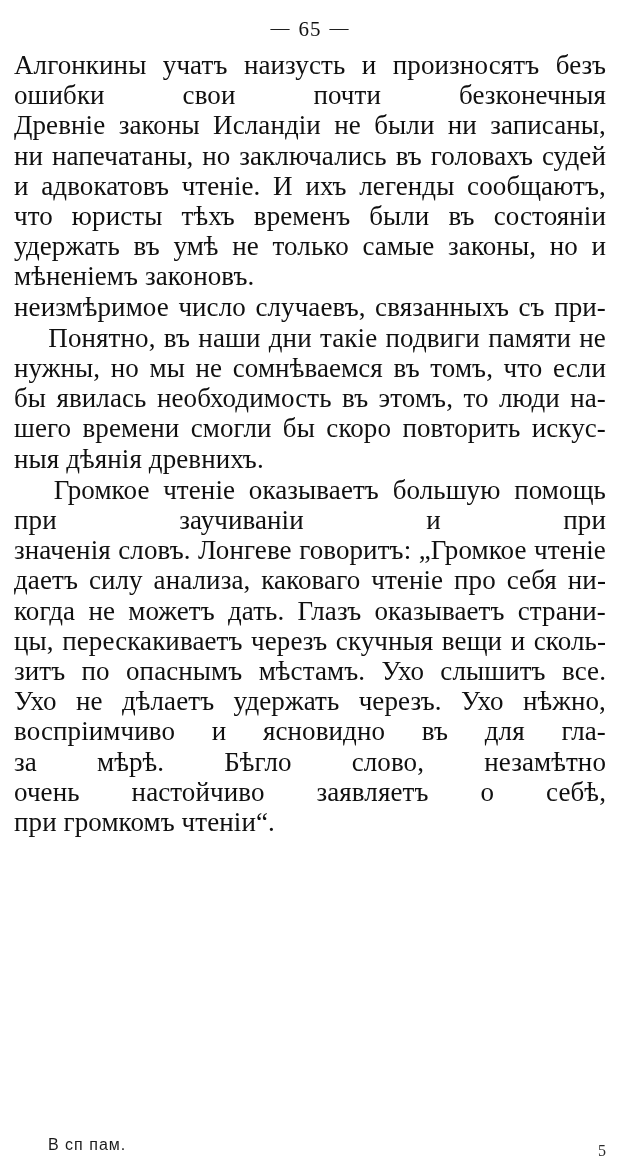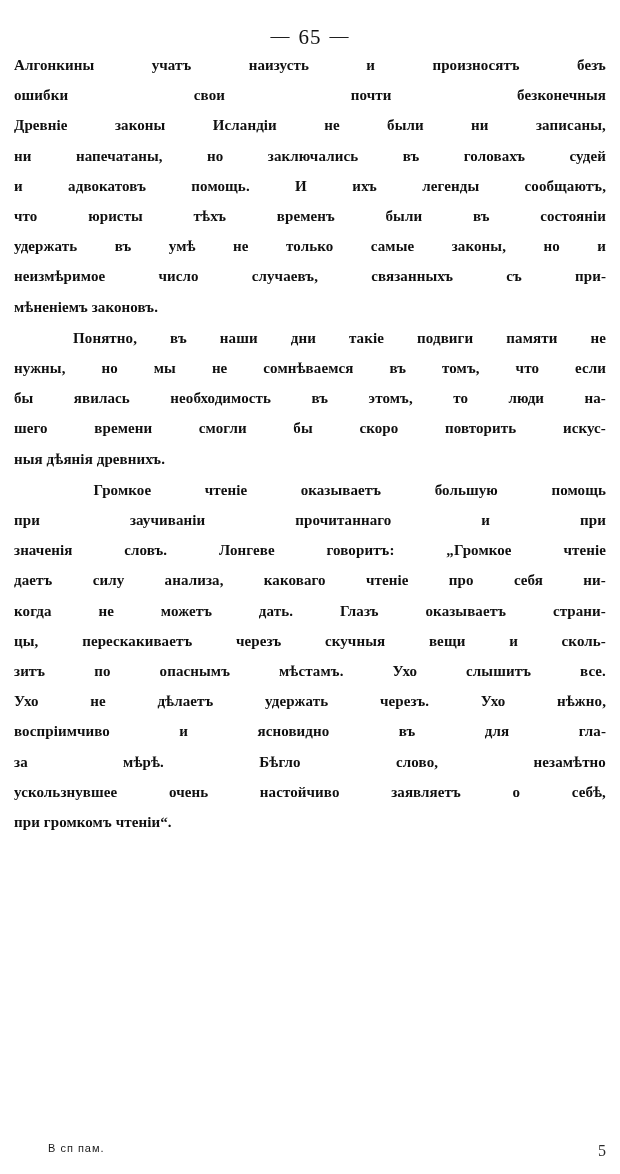--- a/index.html
+++ b/index.html
@@ -11,21 +11,21 @@
     width: 620px;
     height: 1174px;
     position: relative;
     overflow: hidden;
     font-family: "Liberation Serif", "DejaVu Serif", serif;
     color: #0d0d0d;
   }
   .page {
     position: absolute;
     inset: 0;
-    padding: 8px;
+    padding: 0;
   }
   .page-header {
     text-align: center;
     font-size: 21px;
     letter-spacing: 1px;
     margin: 12px 0 0 0;
     height: 32px;
     line-height: 32px;
     color: #111;
   }
@@ -39,25 +39,25 @@
     position: absolute;
     left: 14px;
     right: 14px;
     top: 50px;
   }
   .para {
     margin: 0 0 1px 0;
   }
   .line {
     display: block;
-    font-size: 15px;
+    font-size: 27px;
     line-height: 30.2px;
     white-space: nowrap;
     color: #101010;
-    font-weight: 700;
+    font-weight: 400;
     letter-spacing: 0.1px;
   }
   .line.justify {
     display: flex;
     justify-content: space-between;
   }
   .line.justify > span {
     white-space: pre;
   }
   .indent {
@@ -72,21 +72,21 @@
     height: 28px;
     font-size: 12.5px;
     color: #1a1a1a;
   }
   .footer-left {
     position: absolute;
     left: 48px;
     bottom: 6px;
     letter-spacing: 1px;
     font-family: "Liberation Sans", sans-serif;
-    font-size: 11px;
+    font-size: 16px;
   }
   .footer-right {
     position: absolute;
     right: 14px;
     bottom: 0px;
     font-size: 16px;
     color: #2a2a2a;
   }
 </style>
 </head>
@@ -129,21 +129,21 @@
           <span>напечатаны,</span>
           <span>но</span>
           <span>заключались</span>
           <span>въ</span>
           <span>головахъ</span>
           <span>судей</span>
         </span>
       <span class="line justify">
           <span>и</span>
           <span>адвокатовъ</span>
-          <span>помощь.</span>
+          <span>чтенiе.</span>
           <span>И</span>
           <span>ихъ</span>
           <span>легенды</span>
           <span>сообщаютъ,</span>
         </span>
       <span class="line justify">
           <span>что</span>
           <span>юристы</span>
           <span>тѣхъ</span>
           <span>временъ</span>
@@ -155,29 +155,29 @@
           <span>удержать</span>
           <span>въ</span>
           <span>умѣ</span>
           <span>не</span>
           <span>только</span>
           <span>самые</span>
           <span>законы,</span>
           <span>но</span>
           <span>и</span>
         </span>
+      <span class="line">мѣненiемъ законовъ.</span>
       <span class="line justify">
           <span>неизмѣримое</span>
           <span>число</span>
           <span>случаевъ,</span>
           <span>связанныхъ</span>
           <span>съ</span>
           <span>при-</span>
         </span>
-      <span class="line">мѣненiемъ законовъ.</span>
     </div>
 
     <div class="para">
       <span class="line justify">
           <span class="indent"></span>
           <span>Понятно,</span>
           <span>въ</span>
           <span>наши</span>
           <span>дни</span>
           <span>такiе</span>
@@ -223,21 +223,20 @@
           <span class="indent"></span>
           <span>Громкое</span>
           <span>чтенiе</span>
           <span>оказываетъ</span>
           <span>большую</span>
           <span>помощь</span>
         </span>
       <span class="line justify">
           <span>при</span>
           <span>заучиванiи</span>
-          <span>прочитаннаго</span>
           <span>и</span>
           <span>при</span>
         </span>
       <span class="line justify">
           <span>значенiя</span>
           <span>словъ.</span>
           <span>Лонгеве</span>
           <span>говоритъ:</span>
           <span>„Громкое</span>
           <span>чтенiе</span>
@@ -297,21 +296,20 @@
           <span>гла-</span>
         </span>
       <span class="line justify">
           <span>за</span>
           <span>мѣрѣ.</span>
           <span>Бѣгло</span>
           <span>слово,</span>
           <span>незамѣтно</span>
         </span>
       <span class="line justify">
-          <span>ускользнувшее</span>
           <span>очень</span>
           <span>настойчиво</span>
           <span>заявляетъ</span>
           <span>о</span>
           <span>себѣ,</span>
         </span>
       <span class="line">при громкомъ чтенiи“.</span>
     </div>
 
   </div>

